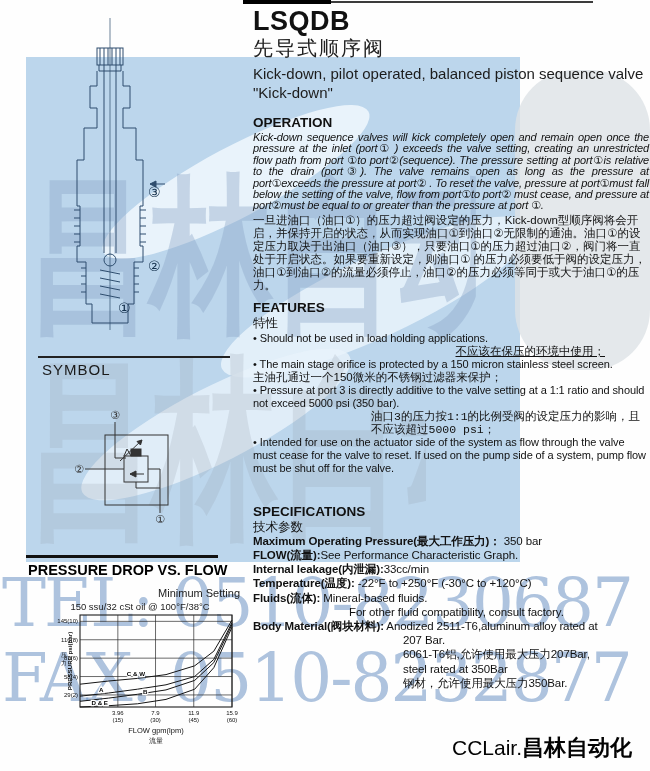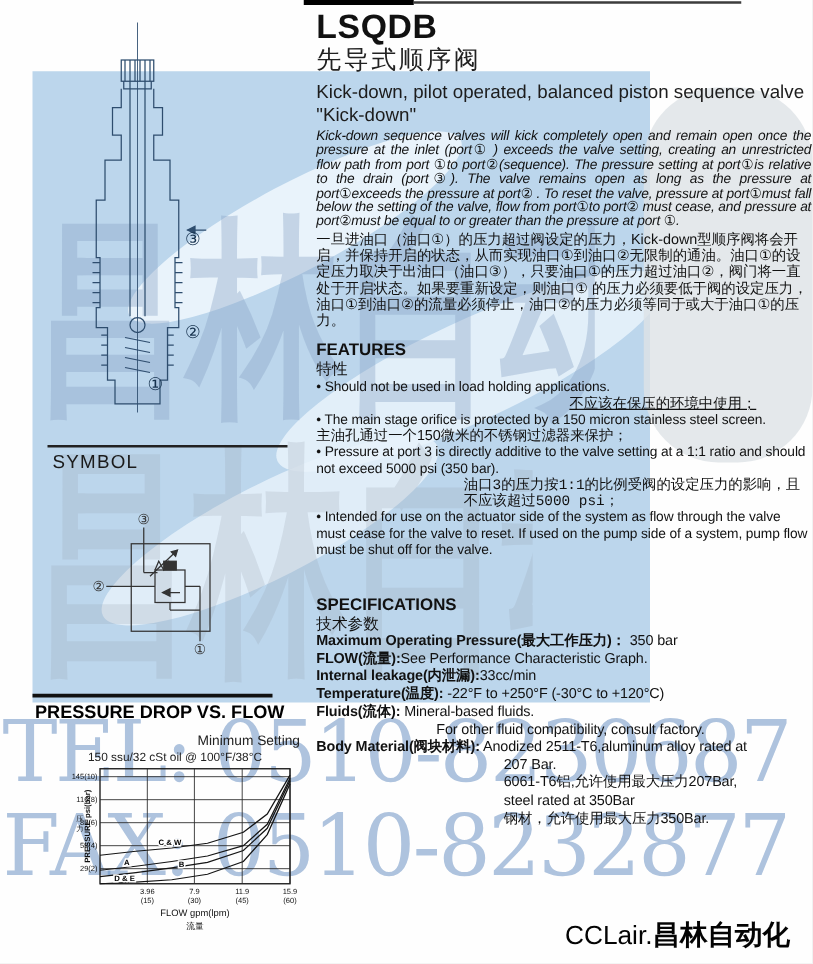--- a/index.html
+++ b/index.html
@@ -203,20 +203,21 @@
       <text x="36" y="57" text-anchor="middle" font-size="5.8" fill="#111">力</text>
       <text x="128" y="125" text-anchor="middle" font-size="7.5" fill="#111">FLOW gpm(lpm)</text>
       <text x="128" y="135" text-anchor="middle" font-size="7" fill="#111">流量</text>
     </svg>
 
   <div class="right-col">
     <div class="model">LSQDB</div>
     <div class="title-cn">先导式顺序阀</div>
     <div class="subtitle">Kick-down, pilot operated, balanced piston sequence valve "Kick-down"</div>
 
+    <div class="sec-heading">OPERATION</div>
     <div class="para-en">Kick-down sequence valves will kick completely open and remain open once the pressure at the inlet (port① ) exceeds the valve setting, creating an unrestricted flow path from port ①to port②(sequence). The pressure setting at port①is relative to the drain (port③). The valve remains open as long as the pressure at port①exceeds the pressure at port② . To reset the valve, pressure at port①must fall below the setting of the valve, flow from port①to port② must cease, and pressure at port②must be equal to or greater than the pressure at port ①.</div>
     <div class="para-cn">一旦进油口（油口①）的压力超过阀设定的压力，Kick-down型顺序阀将会开启，并保持开启的状态，从而实现油口①到油口②无限制的通油。油口①的设定压力取决于出油口（油口③），只要油口①的压力超过油口②，阀门将一直处于开启状态。如果要重新设定，则油口① 的压力必须要低于阀的设定压力，油口①到油口②的流量必须停止，油口②的压力必须等同于或大于油口①的压力。</div>
 
     <div class="sec-heading" style="margin-top:8px;">FEATURES</div>
     <div class="sec-heading-cn">特性</div>
     <div class="features">
       <div class="feat-en">• Should not be used in load holding applications.</div>
       <div class="feat-cn cn-right">不应该在保压的环境中使用；</div>
       <div class="feat-en">• The main stage orifice is protected by a 150 micron stainless steel screen.</div>
       <div class="feat-cn">主油孔通过一个150微米的不锈钢过滤器来保护；</div>

